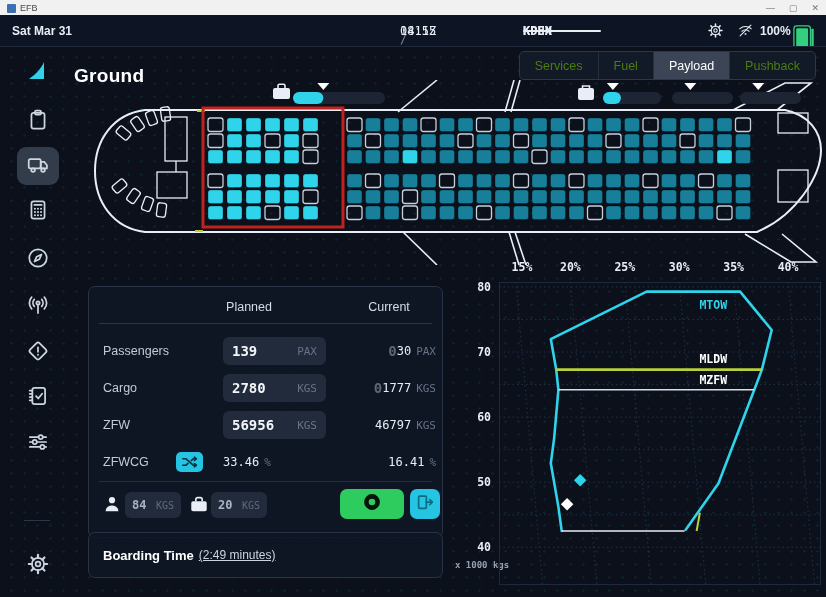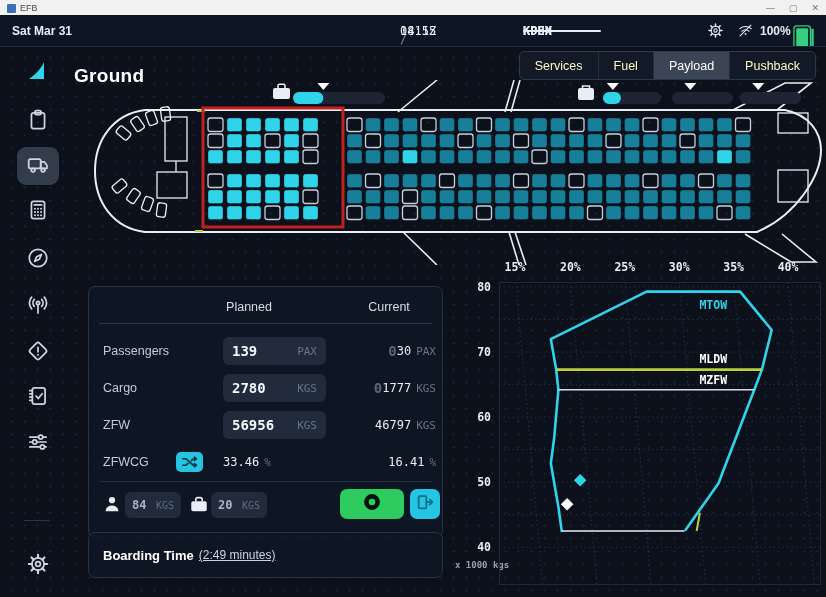--- a/index.html
+++ b/index.html
@@ -34,21 +34,21 @@
   .sidebar{position:absolute;left:0;top:0;bottom:0;width:75px;z-index:10;}
   .logo{position:absolute;left:27px;top:14px;width:20px;height:20px;}
   .side-item{position:absolute;left:0;width:75px;height:40px;display:flex;align-items:center;justify-content:center;cursor:pointer;}
   .side-item .box{width:42px;height:38px;border-radius:9px;display:flex;align-items:center;justify-content:center;}
   .side-item.sel .box{background:#333c4b;}
   .side-div{position:absolute;left:24px;width:26px;border-top:1px solid #2b3649;}
   
   .page-title{position:absolute;left:74px;top:6px;font-size:19px;font-weight:bold;color:#fff;letter-spacing:.3px;}
   .tabs{position:absolute;right:10px;top:5px;height:27px;display:flex;border:1px solid #2c3748;border-radius:5px;
         background:#121927;overflow:hidden;}
-  .tab{padding:0 15px;display:flex;align-items:center;font-size:12.5px;color:#fef9c3;cursor:pointer;
+  .tab{padding:0 15px;display:flex;align-items:center;font-size:12.5px;color:#4d7c0f;cursor:pointer;
        border-left:1px solid #252f3f;}
   .tab:first-child{border-left:none;}
   .tab.sel{background:#3c4556;color:#fff;}
   
   .aircraft{position:absolute;left:85px;top:34px;}
   
   .card{position:absolute;background:rgba(15,22,36,.88);border:1px solid #283346;border-radius:7px;box-sizing:border-box;}
   .payload-card{left:88px;top:240px;width:355px;height:252px;}
   .ph{position:absolute;top:8px;height:24px;display:flex;align-items:center;font-size:12.5px;color:#d6dce6;}
   .ph-planned{left:110px;width:100px;justify-content:center;}
@@ -590,21 +590,21 @@
           </div>
         </div>
     </section>
 
     <section class="card boarding-card">
       <span class="b-label">Boarding Time</span>
       <span class="b-sub">(2:49 minutes)</span>
     </section>
 
     <div class="chart" id="chart">
-        <span class="xlab" style="left: 60px;">15%</span>
+        <span class="xlab" style="left: 67px;">15%</span>
         <span class="xlab" style="left: 115.386px;">20%</span>
         <span class="xlab" style="left: 169.797px;">25%</span>
         <span class="xlab" style="left: 224.207px;">30%</span>
         <span class="xlab" style="left: 278.617px;">35%</span>
         <span class="xlab" style="left: 333.027px;">40%</span>
         <span class="ylab" style="left: 0px; top: 22.0099px;">80</span>
         <span class="ylab" style="left: 0px; top: 87.0732px;">70</span>
         <span class="ylab" style="left: 0px; top: 152.137px;">60</span>
         <span class="ylab" style="left: 0px; top: 217.2px;">50</span>
         <span class="ylab" style="left: 0px; top: 282.263px;">40</span>

